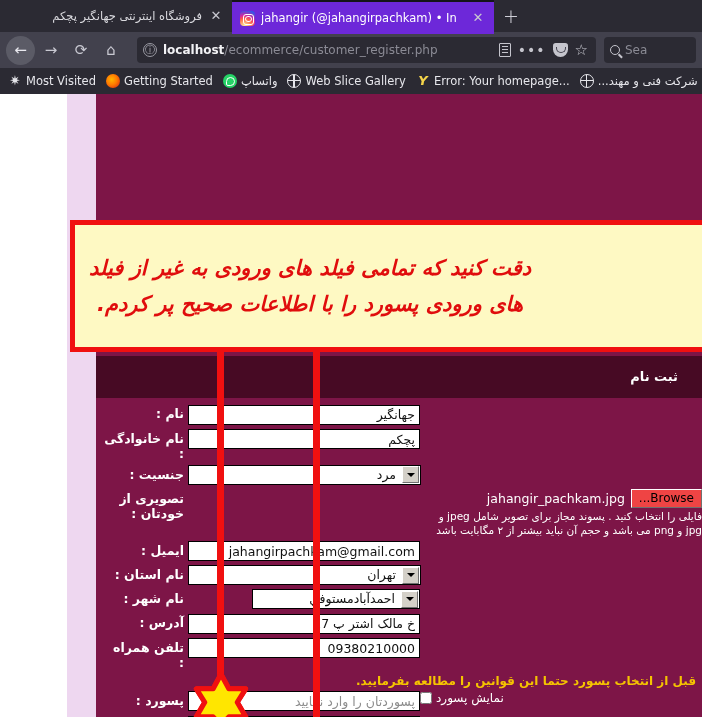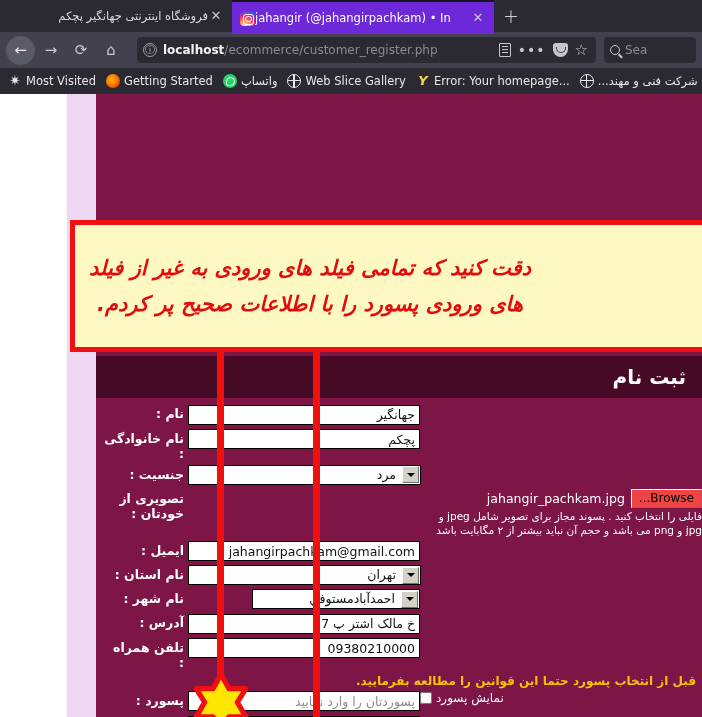--- a/index.html
+++ b/index.html
@@ -12,21 +12,21 @@
 
   
   #browser-chrome { width: 702px; background: #2b2a33; }
 
   .tabstrip {
     height: 32px; background: #2b2a33;
     display: flex; align-items: stretch;
     position: relative;
   }
   .tab {
-    display: flex; align-items: center; 
+    display: flex; align-items: center; gap: 6px;
     padding: 16px 8px; font-size: 11.5px; color: #d9d9de;
     position: relative; min-width: 0;
   }
   .tab.inactive { width: 232px; justify-content: flex-end; }
   .tab.active {
     width: 262px; background: #6d28d9; color: #ffffff;
     border-top: 2px solid #15141a;
   }
   .tab-title {
     white-space: nowrap; overflow: hidden; text-overflow: ellipsis;
@@ -178,22 +178,22 @@
   }
   .peek-left  { left: 78px;  top: 140px; width: 18px; }
   .peek-right { right: 12px;  top: 130px; width: 32px; color: #f5c400; text-decoration: underline; }
 
   
   .section-bar {
     position: absolute; left: 96px; top: 262px; width: 606px; height: 42px;
     background: #470a24;
   }
   .section-bar .t {
-    direction: rtl; color: #ffffff; font-size: 20px; font-weight: 700;
-    line-height: 42px; padding-right: 16px; text-align: right;
+    direction: rtl; color: #ffffff; font-size: 13px; font-weight: 700;
+    line-height: 42px; padding-right: 24px; text-align: right;
   }
 
   
   .form-area { position: absolute; left: 96px; top: 310px; width: 606px; }
   .frow {
     display: flex; flex-direction: row-reverse; align-items: flex-start;
     margin-bottom: 4px; direction: rtl;
   }
   .flabel {
     width: 92px; flex: 0 0 92px; text-align: right; padding: 2px 4px 0 8px;

